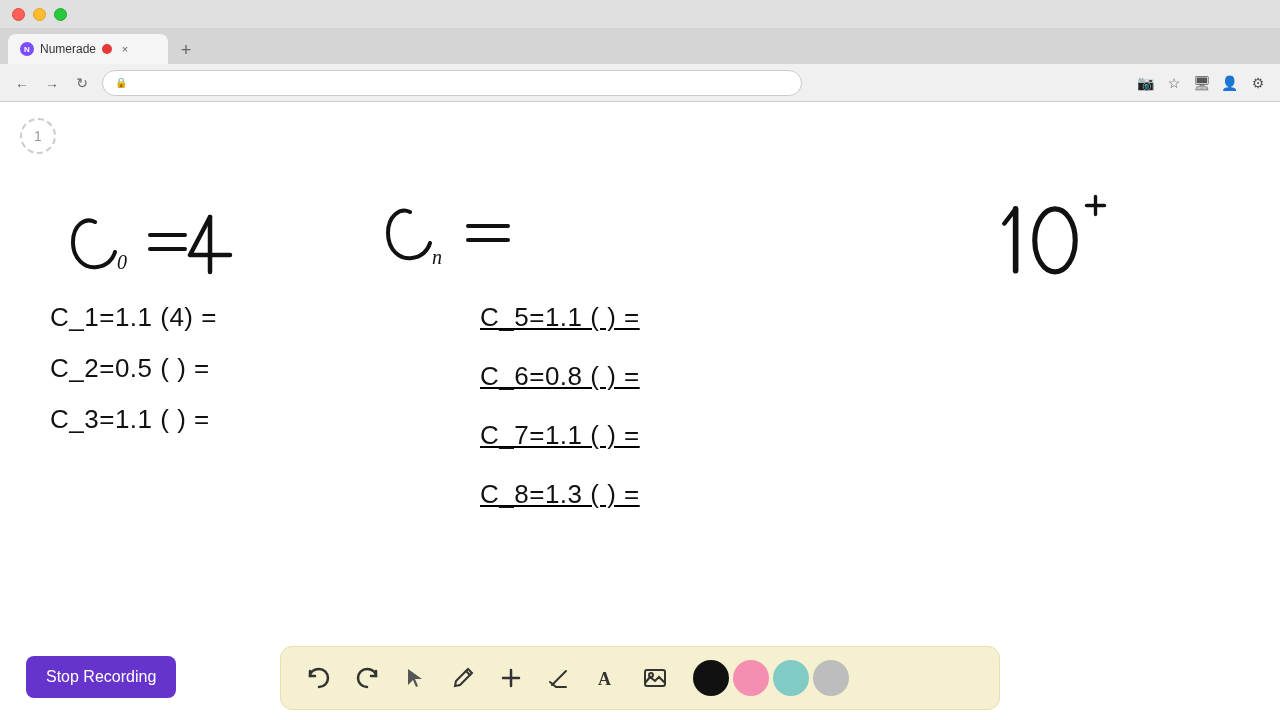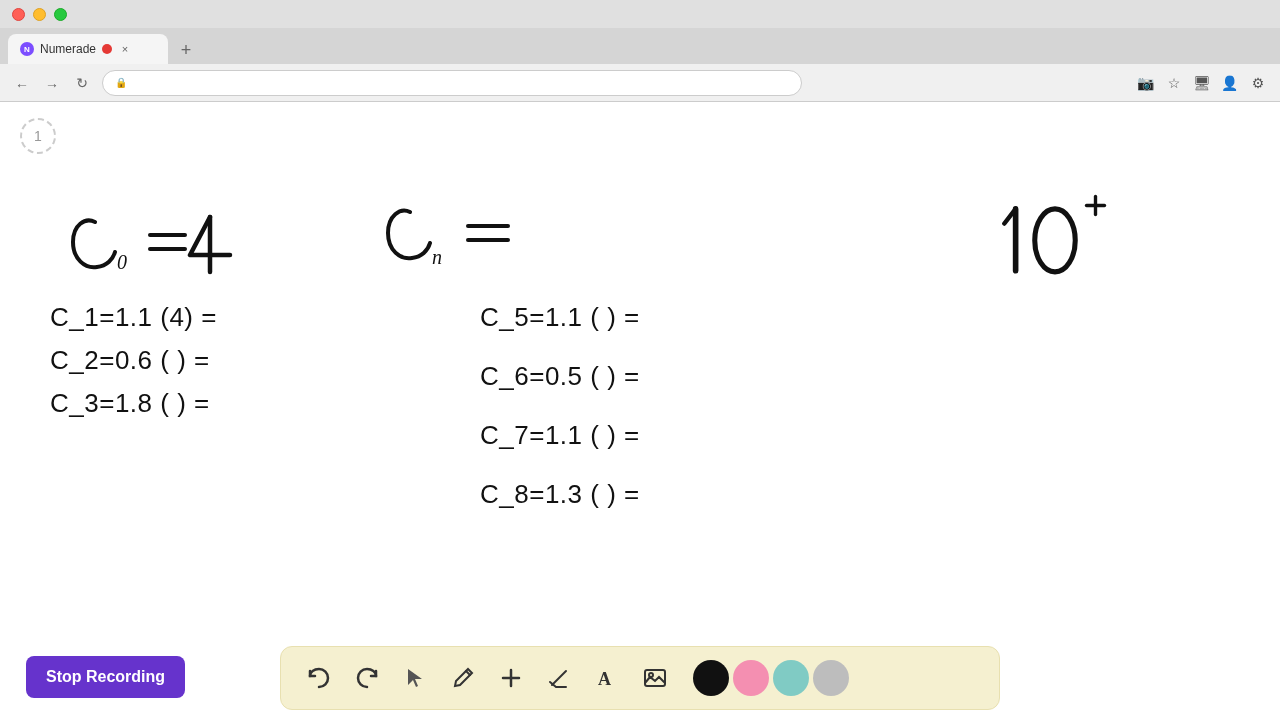--- a/index.html
+++ b/index.html
@@ -143,30 +143,31 @@
       font-size: 14px; color: #999;
     }
 
     
     .equations-left {
       position: absolute;
       top: 200px;
       left: 50px;
       display: flex;
       flex-direction: column;
-      gap: 12px;
+      gap: 20px;
     }
 
     .equations-right {
       position: absolute;
       top: 200px;
       left: 480px;
       display: flex;
       flex-direction: column;
       gap: 28px;
+      text-decoration: underline;
     }
 
     .equation {
       font-size: 26px;
       color: #111;
       font-family: Arial, Helvetica, sans-serif;
       letter-spacing: 0.5px;
     }
 
     
@@ -213,21 +214,21 @@
     .stop-recording-btn {
       position: absolute;
       bottom: 22px;
       left: 26px;
       background: #6633cc;
       color: white;
       border: none;
       border-radius: 8px;
       padding: 12px 20px;
       font-size: 16px;
-      font-weight: 700;
+      font-weight: 400;
       cursor: pointer;
       white-space: nowrap;
     }
 
     
     svg.hand-c0 {
       position: absolute;
       top: 95px;
       left: 65px;
       width: 260px;
@@ -322,27 +323,27 @@
       <path d="M 15 28 L 25 15" fill="none" stroke="#111" stroke-width="4" stroke-linecap="round"></path>
 
       <ellipse cx="60" cy="43" rx="18" ry="28" fill="none" stroke="#111" stroke-width="4.5"></ellipse>
 
       <line x1="88" y1="12" x2="104" y2="12" stroke="#111" stroke-width="3" stroke-linecap="round"></line>
       <line x1="96" y1="4" x2="96" y2="20" stroke="#111" stroke-width="3" stroke-linecap="round"></line>
     </svg>
 
     <div class="equations-left">
       <div class="equation">C_1=1.1 (4) =</div>
-      <div class="equation">C_2=0.6 ( ) =</div>
-      <div class="equation">C_3=1.8 ( ) =</div>
+      <div class="equation">C_2=0.5 ( ) =</div>
+      <div class="equation">C_3=1.1 ( ) =</div>
     </div>
 
     <div class="equations-right">
       <div class="equation">C_5=1.1 ( ) =</div>
-      <div class="equation">C_6=0.5 ( ) =</div>
+      <div class="equation">C_6=0.8 ( ) =</div>
       <div class="equation">C_7=1.1 ( ) =</div>
       <div class="equation">C_8=1.3 ( ) =</div>
     </div>
 
     <button class="stop-recording-btn" style="background: rgb(102, 51, 204); color: rgb(255, 255, 255);">Stop Recording</button>
 
     <div class="toolbar">
 
       <button class="tool-btn" title="Undo">
         <svg width="24" height="24" viewBox="0 0 24 24" fill="none" stroke="#333" stroke-width="2.5" stroke-linecap="round">

